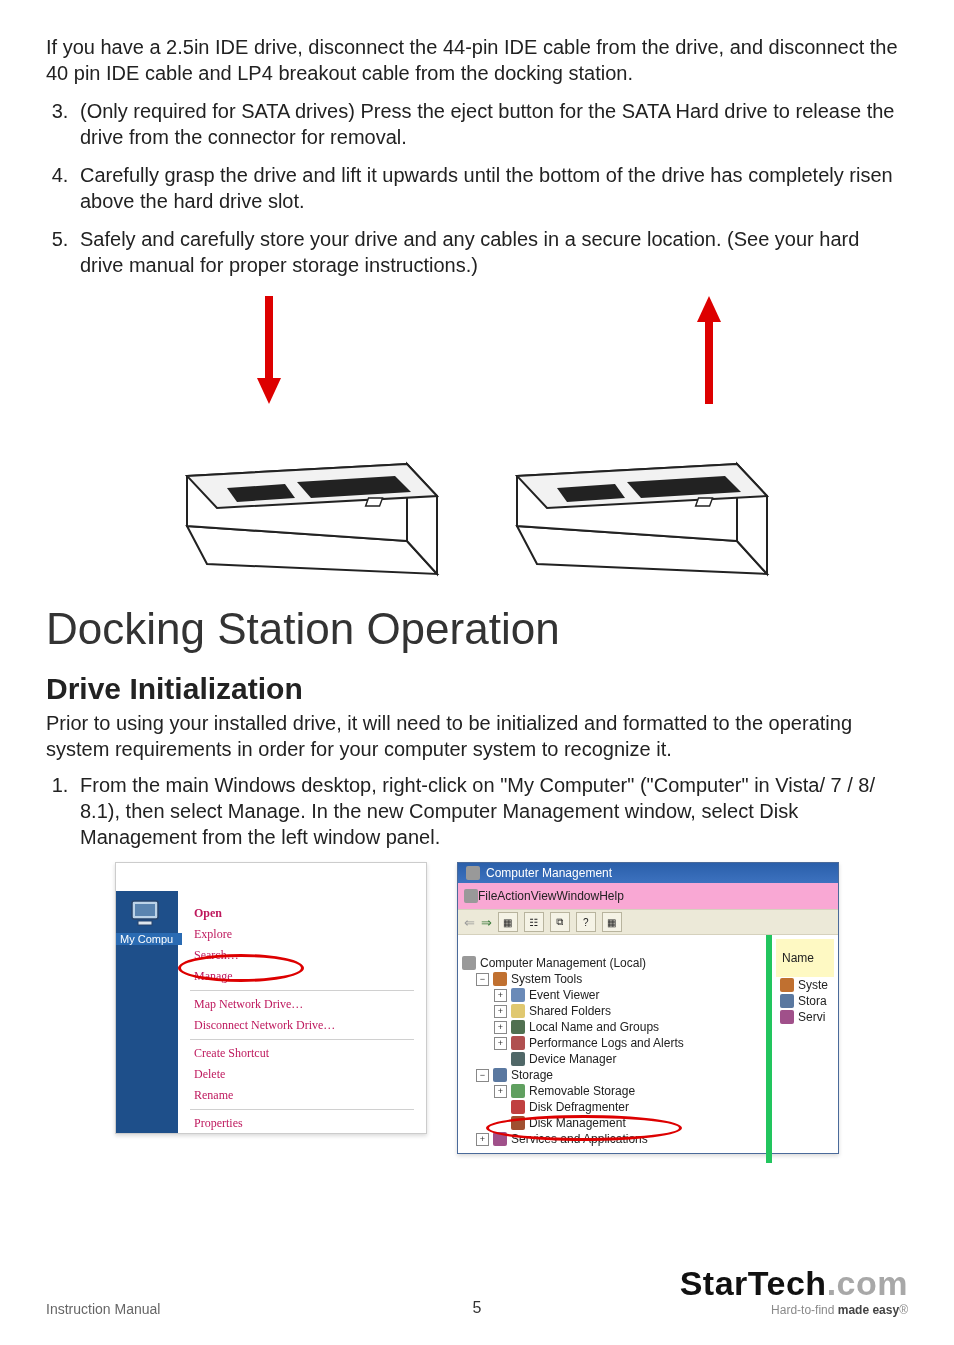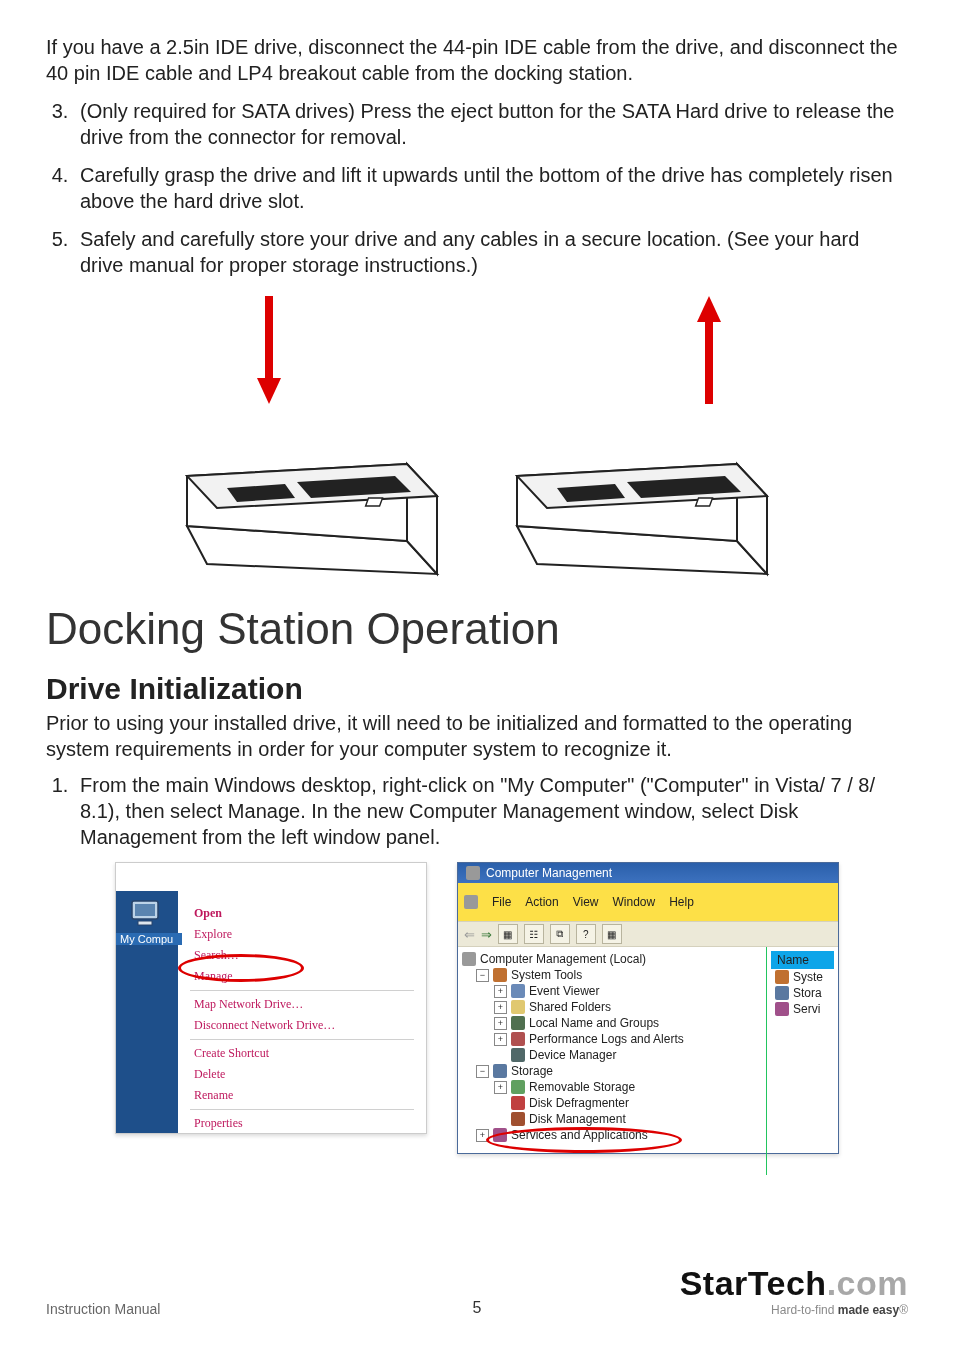--- a/index.html
+++ b/index.html
@@ -156,24 +156,23 @@
   .mgmt-title {
     background: linear-gradient(#2a5faa, #3d72bf);
     color: #fff;
     padding: 3px 8px;
     font-size: 12px;
     display: flex;
     align-items: center;
     gap: 6px;
   }
   .mgmt-menu {
-    background: #fde047;
-    padding: 12px 6px;
-    display: flex;
-    gap: 14px;
+    background: #f9a8d4;
+    padding: 6px 6px;
+    display: flex;
     font-size: 12px;
     color: #222;
   }
   .mgmt-tool {
     background: #ece9d8;
     padding: 2px 6px;
     border-top: 1px solid #d5d1bd;
     border-bottom: 1px solid #d5d1bd;
     display: flex;
     gap: 6px;
@@ -187,22 +186,22 @@
     align-items: center;
     justify-content: center;
     font-size: 10px;
   }
   .mgmt-body {
     display: flex;
     height: calc(100% - 62px);
   }
   .mgmt-tree {
     width: 300px;
-    border-right: 1px solid #22c55e;
-    padding: 4px 4px;
+    border-right: 6px solid #22c55e;
+    padding: 20px 4px;
     overflow: hidden;
     position: relative;
   }
   .tree-row {
     display: flex;
     align-items: center;
     gap: 4px;
     padding: 1px 0;
     white-space: nowrap;
   }
@@ -234,22 +233,22 @@
   .ico-storage { background: #5a78a0; }
   .ico-remov { background: #60a060; }
   .ico-defrag { background: #c04040; }
   .ico-diskm { background: #a05030; }
   .ico-serv { background: #a0508a; }
   .mgmt-side {
     flex: 1;
     padding: 4px 4px;
   }
   .side-head {
-    background: #0ea5e9;
-    padding: 2px 6px;
+    background: #fef9c3;
+    padding: 12px 6px;
     color: #222;
   }
   .side-item {
     display: flex;
     align-items: center;
     gap: 4px;
     padding: 1px 0 1px 4px;
   }
   .footer {
     position: absolute;

